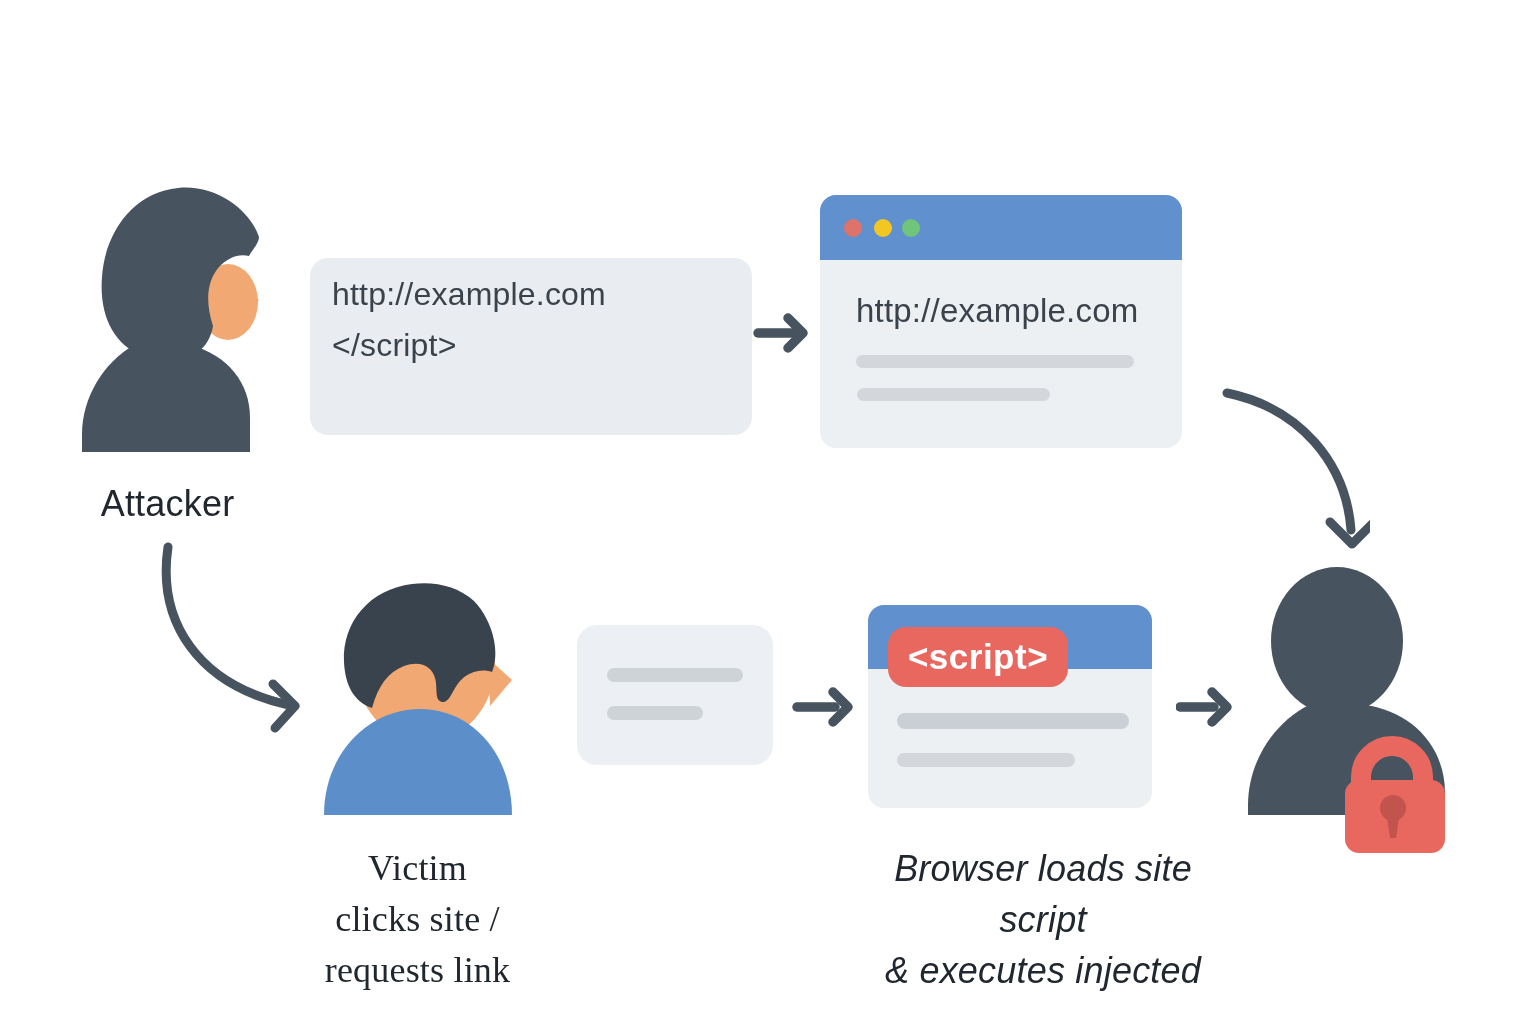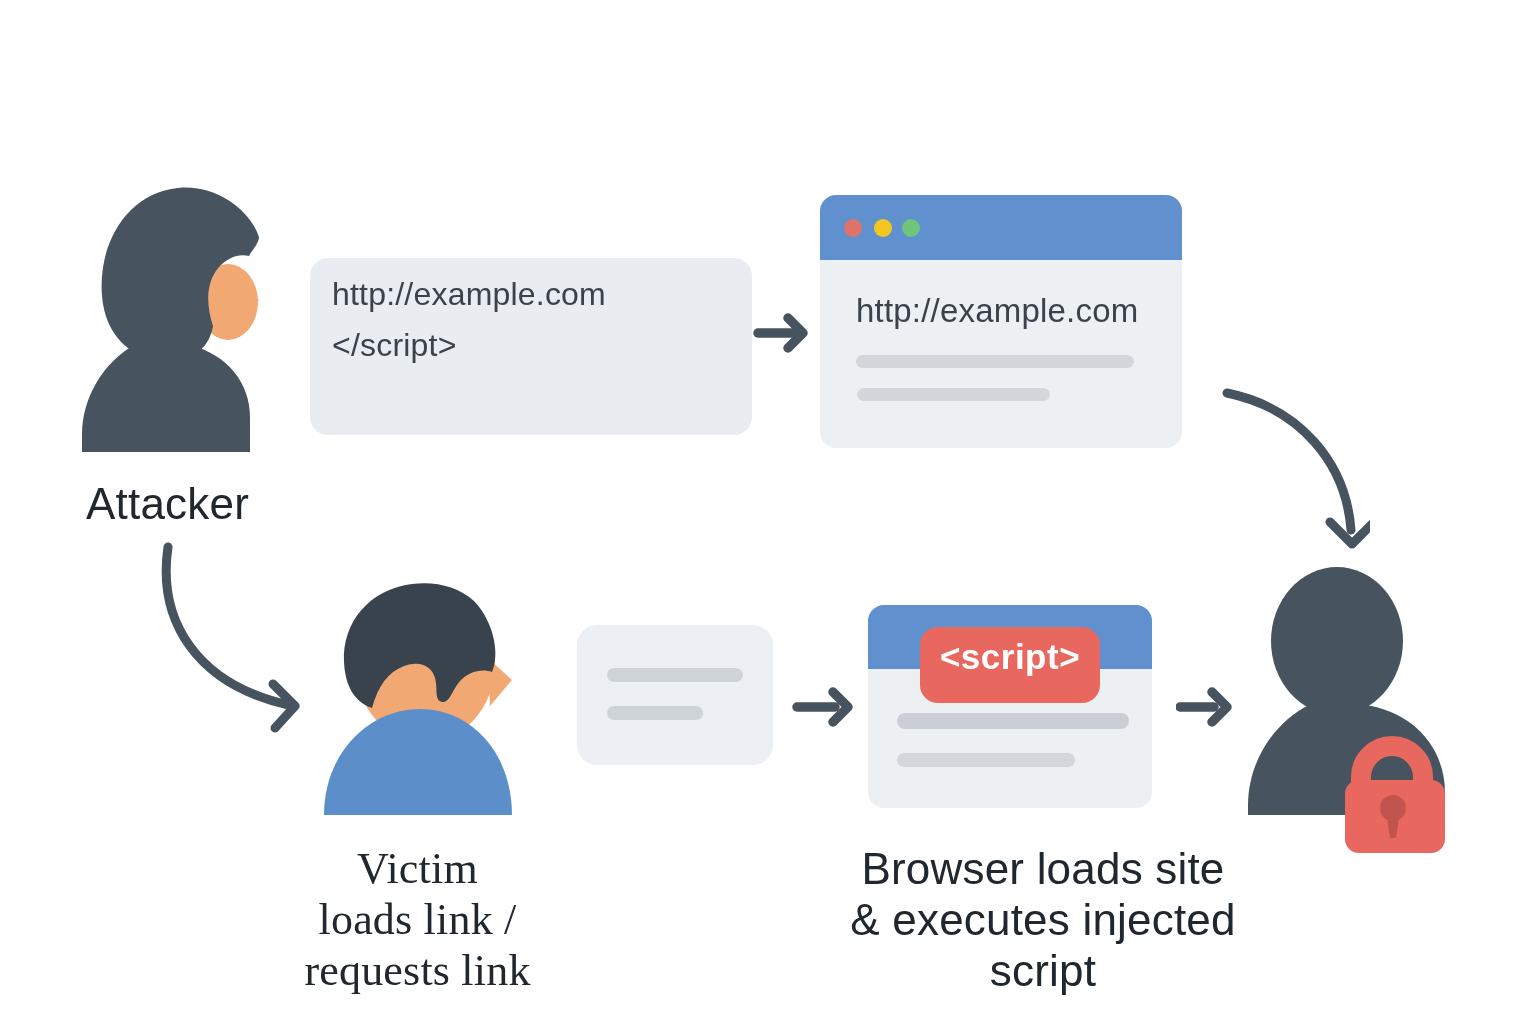--- a/index.html
+++ b/index.html
@@ -4,21 +4,21 @@
 <style>
   html,body{margin:0;padding:0;background:#fff;}
   .canvas{
     position:relative;width:1536px;height:1024px;background:#ffffff;
     overflow:hidden;font-family:"Liberation Sans",sans-serif;
   }
   .abs{position:absolute;}
   
   .caption{
     position:absolute;text-align:center;color:#21272E;font-weight:500;
-    font-size:44px;line-height:51px;letter-spacing:0.2px;
+    font-size:36px;line-height:51px;letter-spacing:0.2px;
   }
   .caption span{display:block;}
   
   .code-box{
     position:absolute;left:310px;top:258px;width:442px;height:177px;
     background:#E9EDF1;border-radius:18px;box-sizing:border-box;
     padding:11px 0 0 22px;
   }
   .code-line{
     font-size:32px;line-height:51px;color:#3A424B;letter-spacing:0.2px;
@@ -31,23 +31,23 @@
     border-radius:16px 16px 0 0;
   }
   .dot{position:absolute;width:18px;height:18px;border-radius:50%;}
   .browser-url{
     position:absolute;font-size:33px;color:#3A424B;letter-spacing:0.2px;
     white-space:nowrap;
   }
   .ph-line{position:absolute;background:#D3D7DC;border-radius:8px;}
   
   .script-badge{
-    position:absolute;left:20px;top:22px;width:180px;height:76px;
+    position:absolute;left:20px;top:22px;width:180px;height:60px;
     background:#E8685F;border-radius:18px;color:#ffffff;font-weight:bold;
-    font-size:35px;line-height:60px;text-align:center;letter-spacing:0.5px;margin-left:32px;
+    font-size:35px;line-height:60px;text-align:center;letter-spacing:0.5px;
   }
   
   .request-card{
     position:absolute;left:577px;top:625px;width:196px;height:140px;
     background:#ECEFF3;border-radius:20px;
   }
   svg{display:block;}
 </style>
 </head>
 <body>
@@ -146,23 +146,23 @@
     <g>
       <path d="M116 230 L116 212 A31 31 0 0 1 178 212 L178 230" stroke="#E8685F" stroke-width="20" fill="none" stroke-linecap="round"></path>
       <rect x="100" y="215" width="100" height="73" rx="14" fill="#E8685F"></rect>
       <circle cx="148" cy="243" r="13" fill="#C1544C"></circle>
       <path d="M141 246 L155 246 L151 273 L145 273 Z" fill="#C1544C"></path>
     </g>
   </svg>
 
   <div class="caption" style="left:280px;top:843px;width:275px;font-family:Liberation Serif, serif;">
     <span>Victim</span>
-    <span>loads link /</span>
+    <span>clicks site /</span>
     <span>requests link</span>
   </div>
 
-  <div class="caption" style="left:833px;top:843px;width:420px;">
+  <div class="caption" style="left:833px;top:843px;width:420px;font-style:italic;">
     <span>Browser loads site</span>
+    <span>script</span>
     <span>&amp; executes injected</span>
-    <span>script</span>
   </div>
 
 </div>
 
 </body></html>

